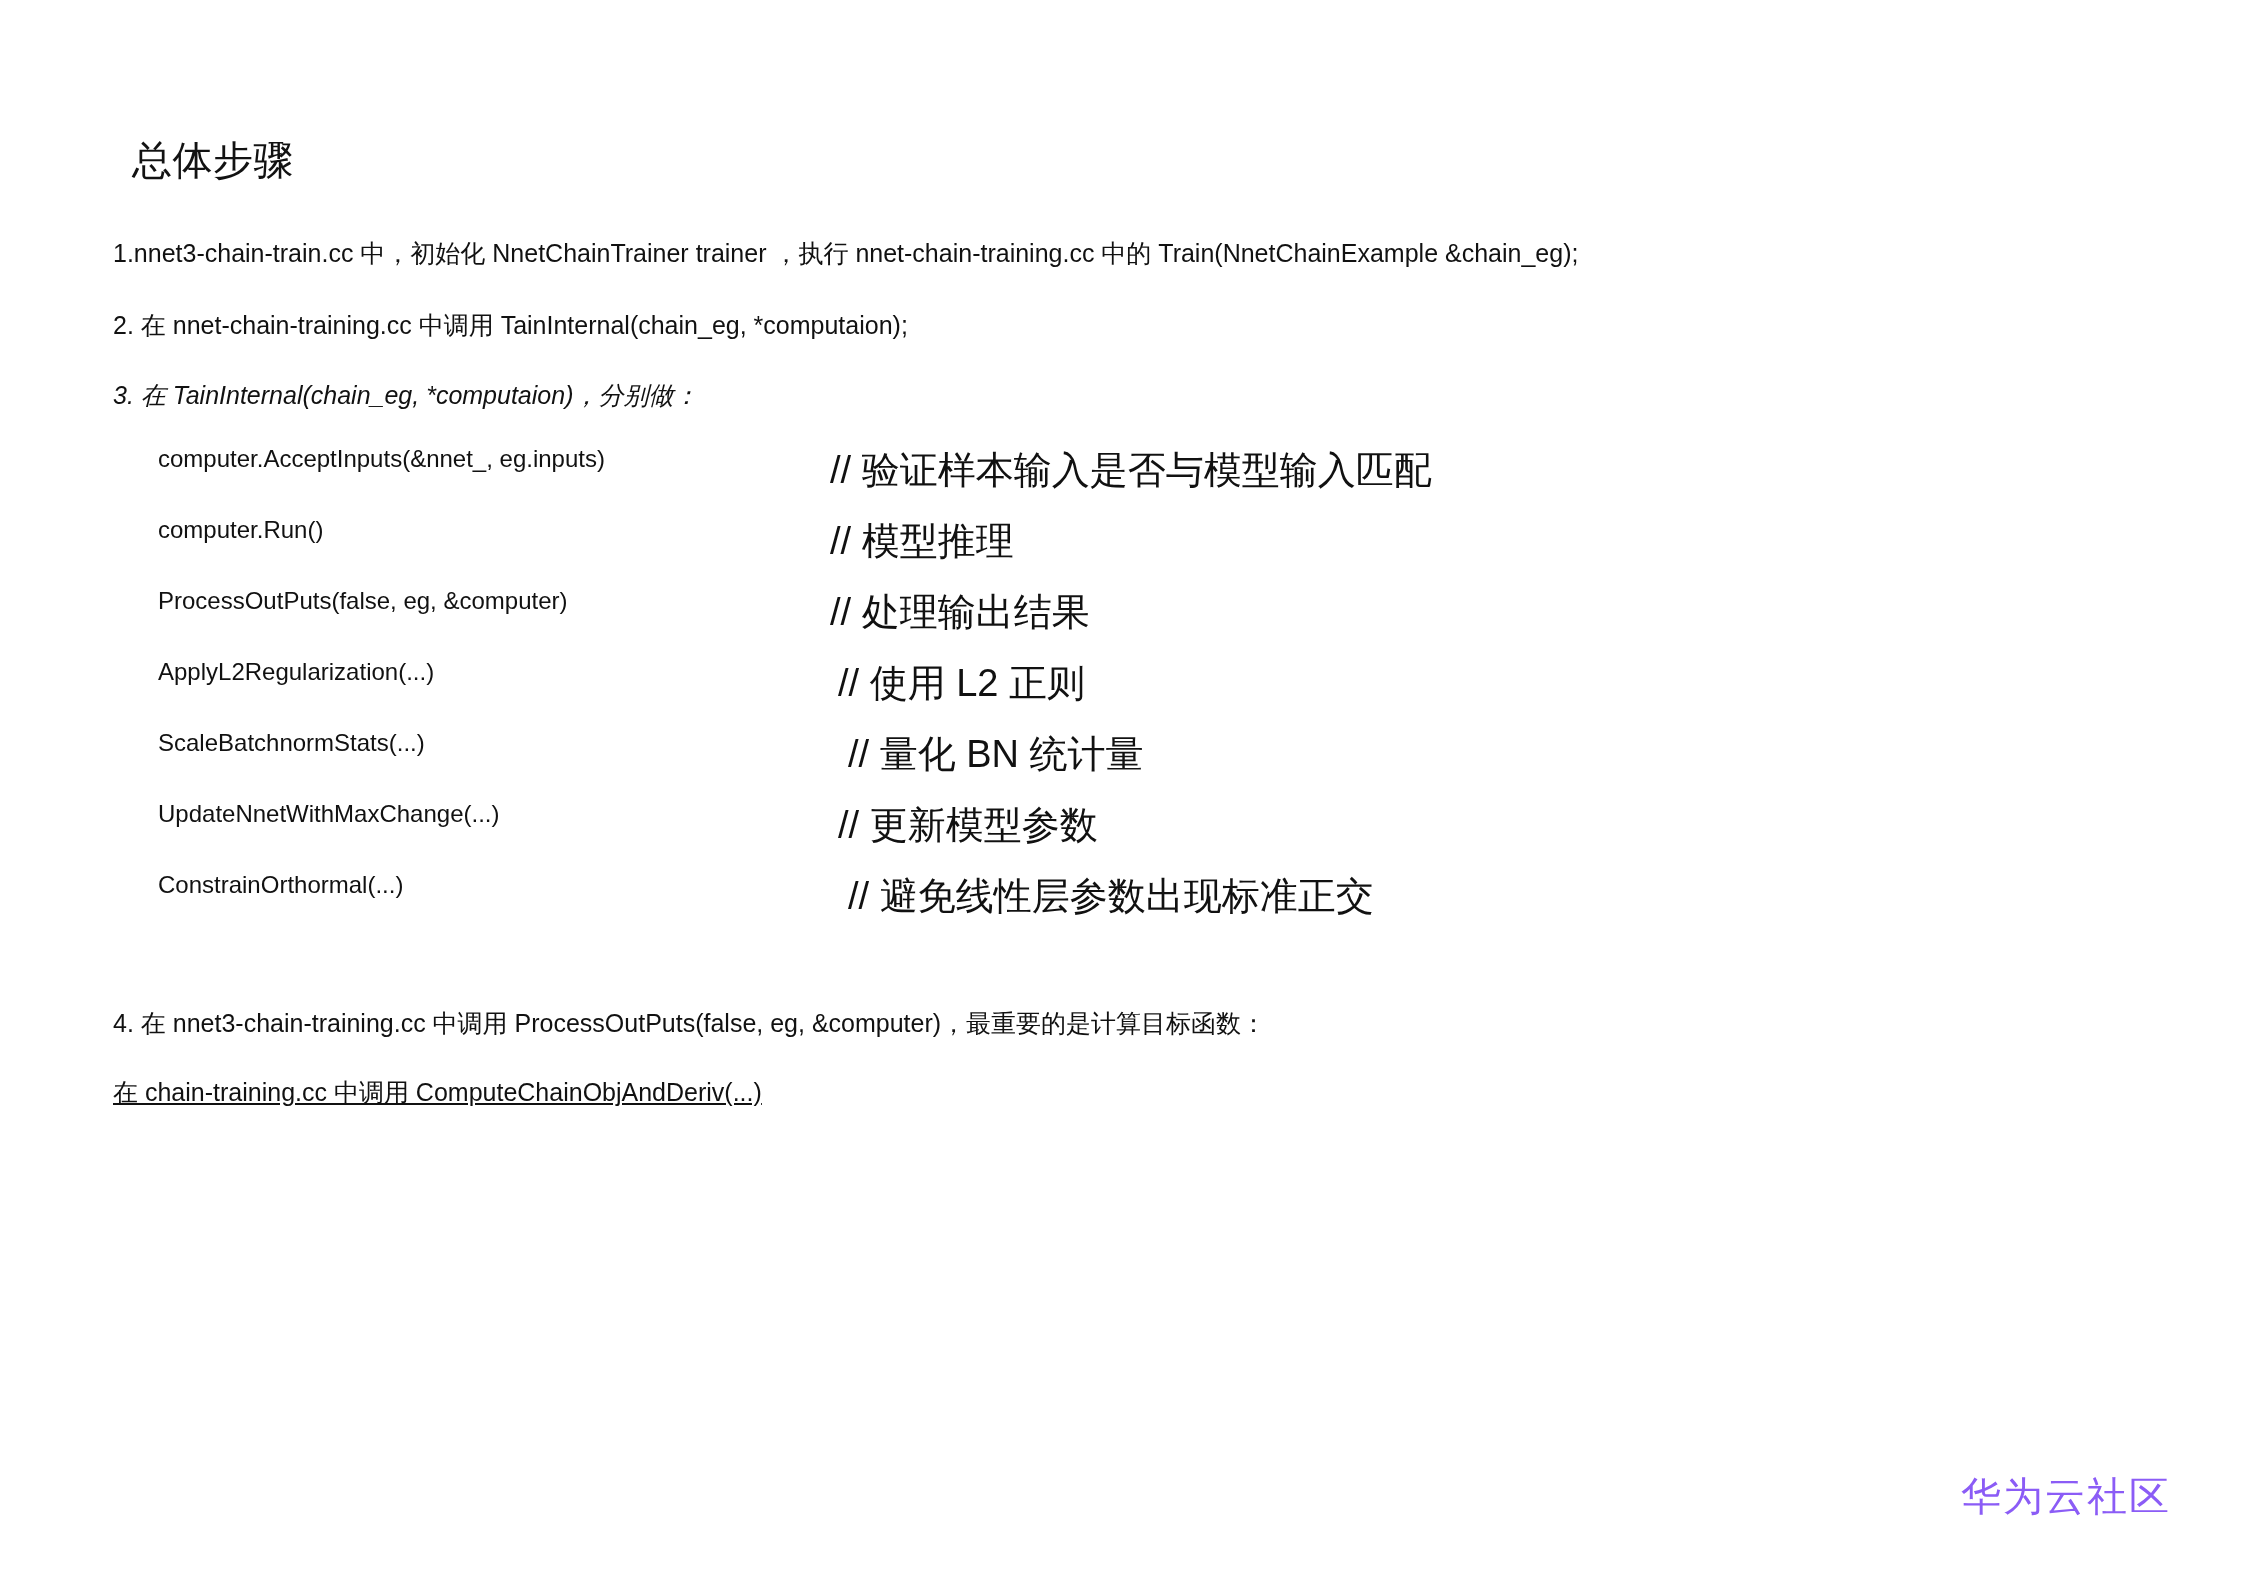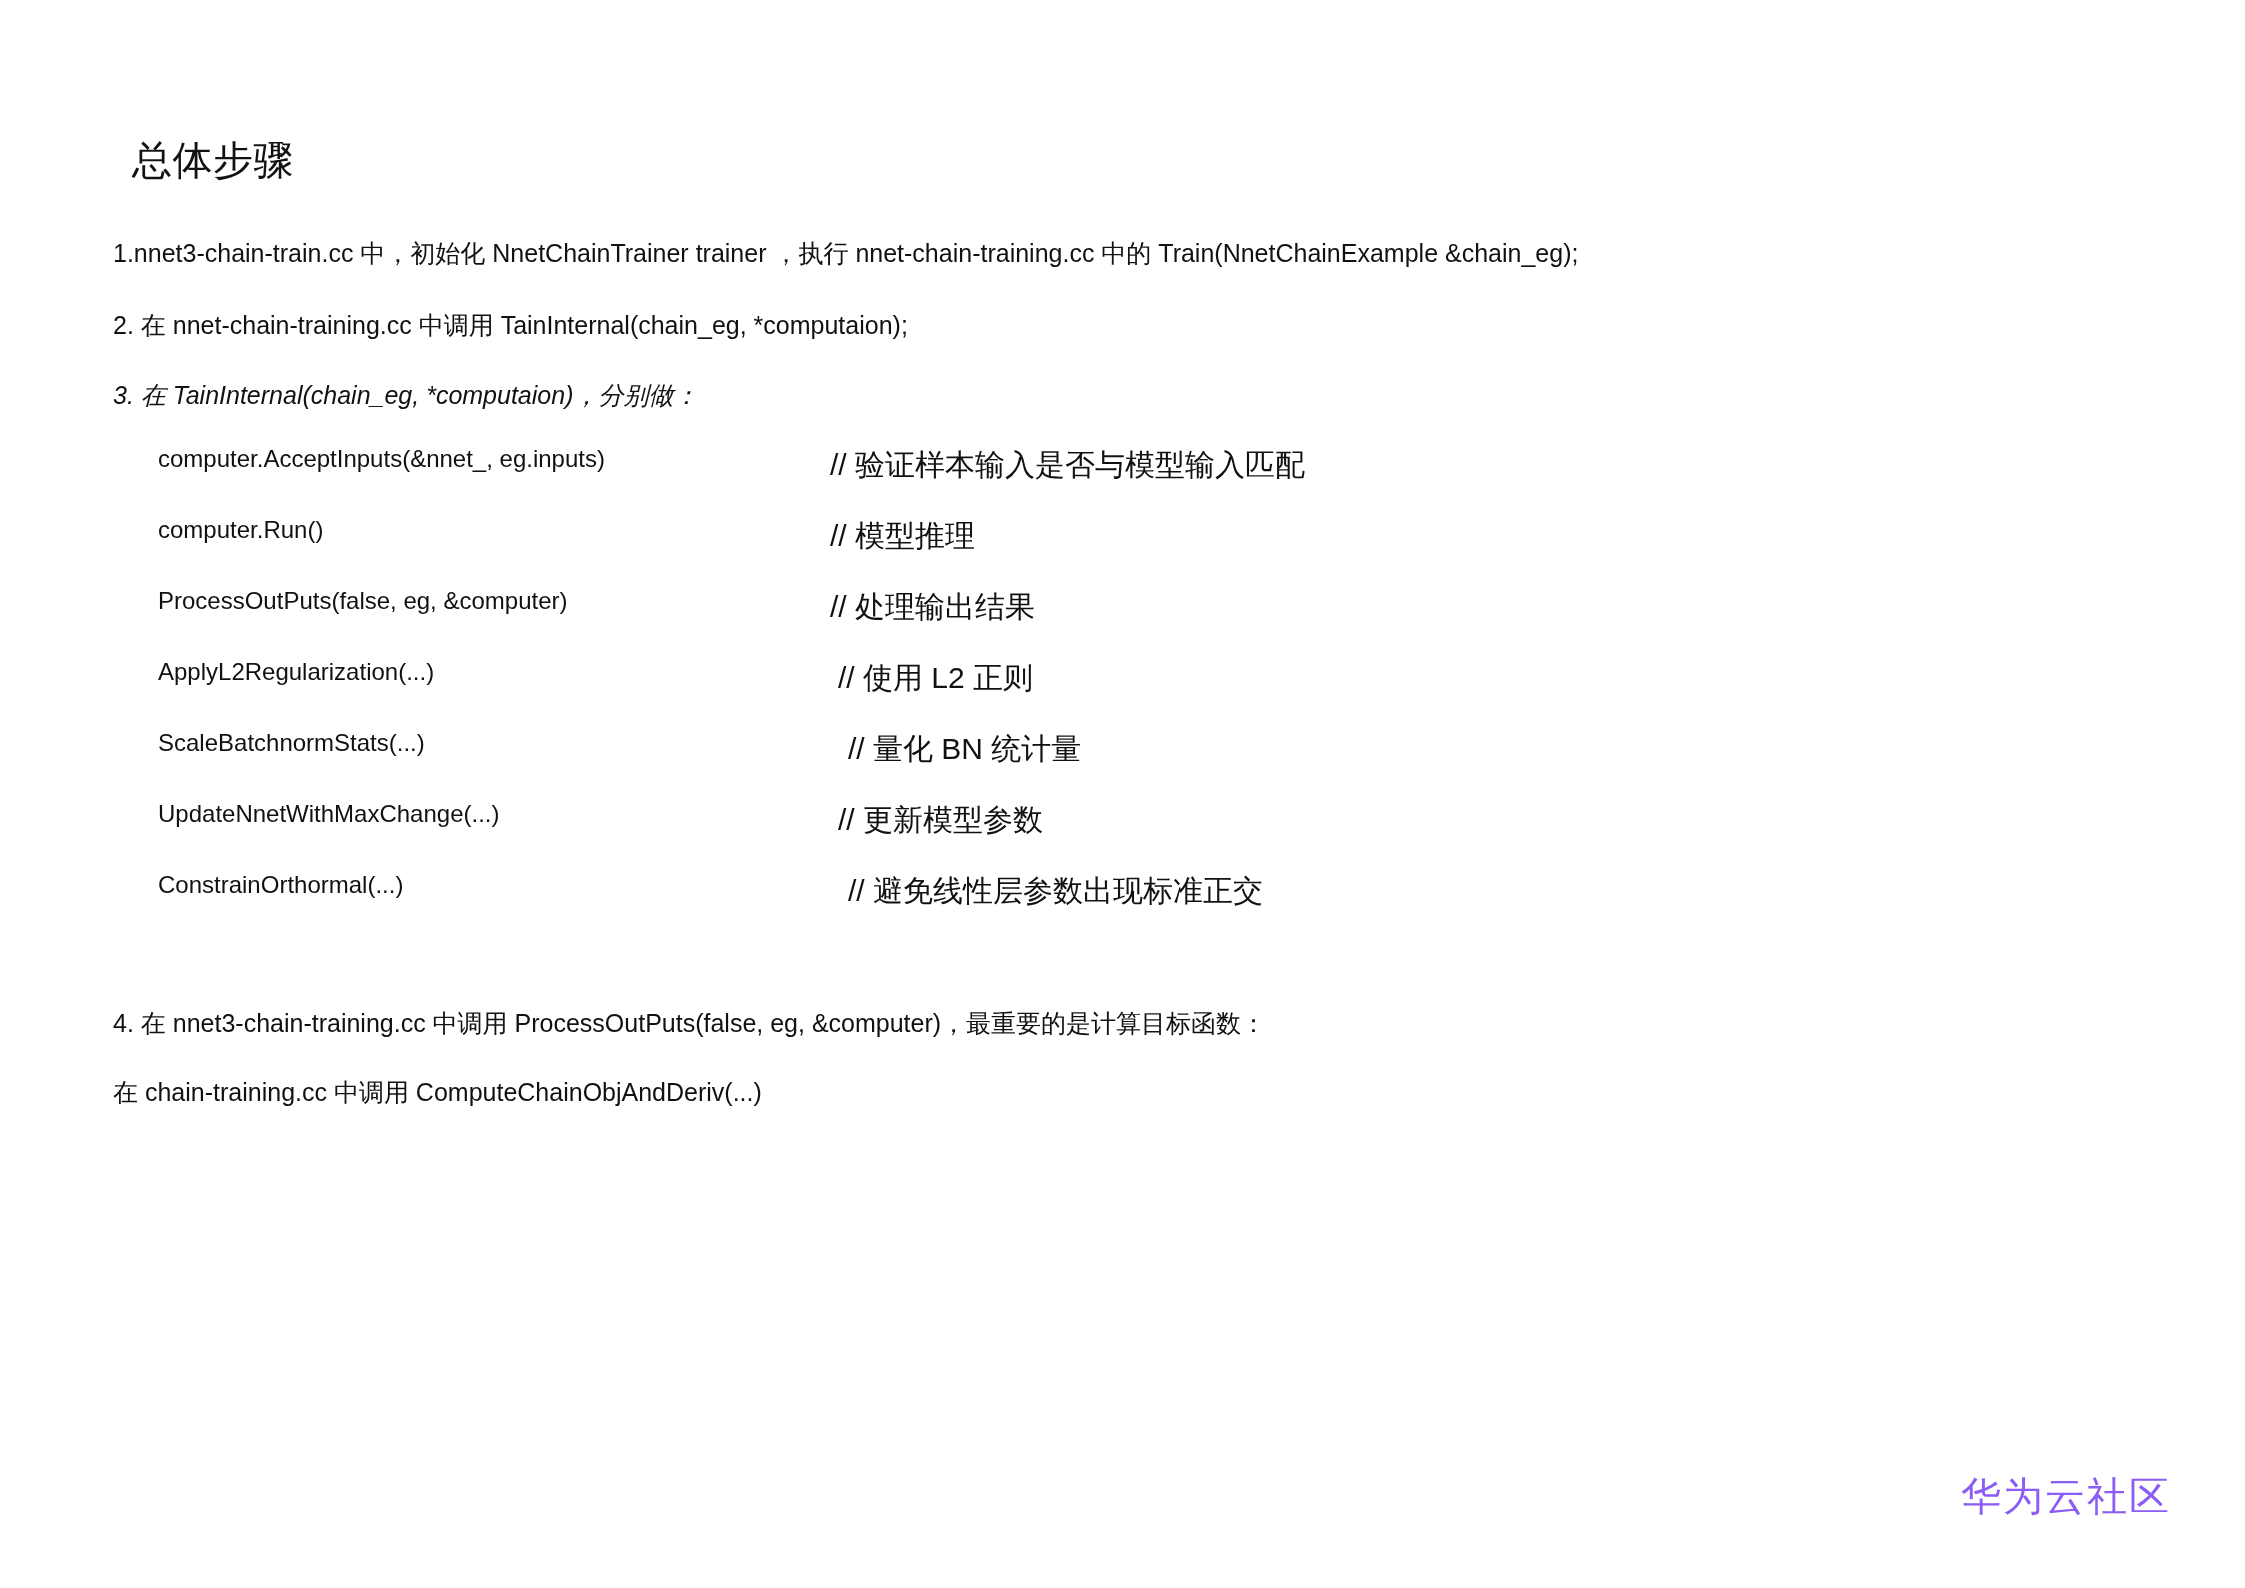--- a/index.html
+++ b/index.html
@@ -36,21 +36,21 @@
     left: 113px;
     font-size: 25px;
     line-height: 1.25;
     color: #111111;
     white-space: nowrap;
   }
   .step-1 { top: 238px; }
   .step-2 { top: 310px; }
   .step-3 { top: 380px; font-style: italic; }
   .step-4 { top: 1008px; }
-  .step-5 { top: 1077px; }
+  .step-5 { top: 1077px; text-decoration: underline; }
 
   .call-list {
     position: absolute;
     left: 158px;
     top: 445px;
     width: 1700px;
   }
   .call-row {
     position: relative;
     height: 71px;
@@ -59,21 +59,21 @@
     position: absolute;
     left: 0;
     top: 0;
     font-size: 24px;
     color: #111111;
     white-space: nowrap;
   }
   .call-comment {
     position: absolute;
     top: 0;
-    font-size: 30px;
+    font-size: 38px;
     color: #111111;
     white-space: nowrap;
   }
   .watermark {
     position: absolute;
     right: 74px;
     bottom: 64px;
     font-size: 40px;
     color: #8b5cf6;
     letter-spacing: 2px;

